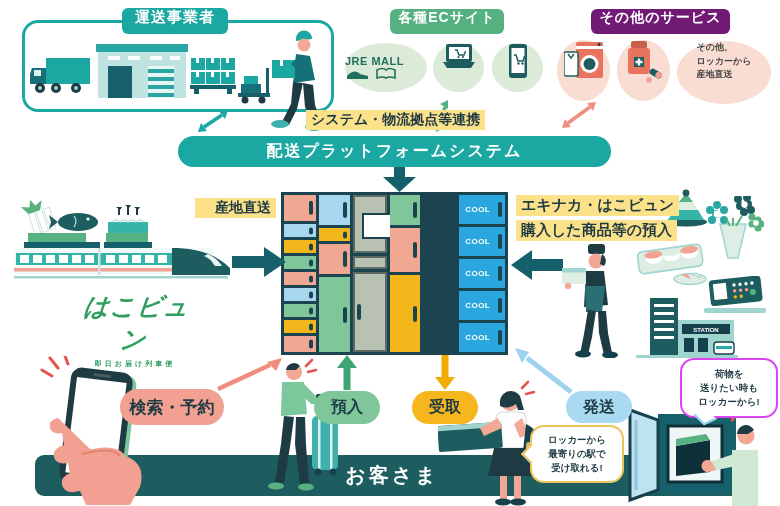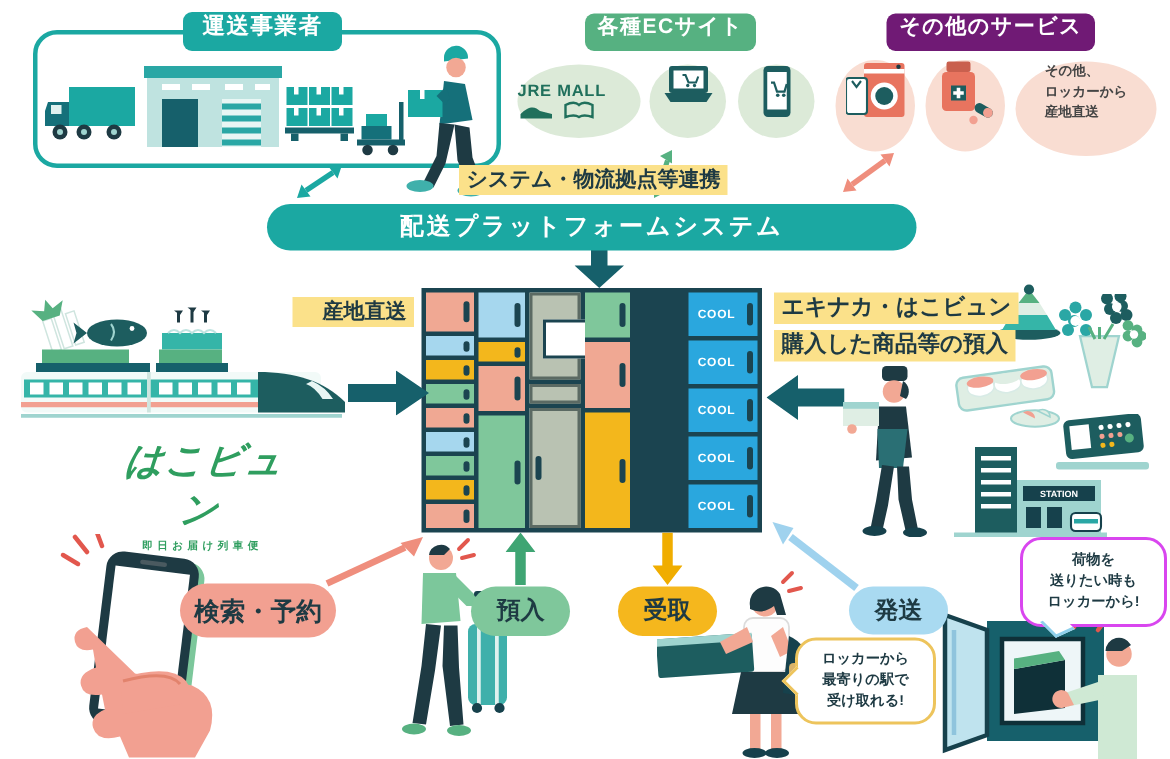--- a/index.html
+++ b/index.html
@@ -498,20 +498,23 @@
     <text x="70" y="33.5" text-anchor="middle" font-size="6" font-weight="bold" fill="#fff">STATION</text>
     <rect x="48" y="40" width="10" height="14" fill="#16414c"></rect>
       <rect x="62" y="40" width="10" height="14" fill="#16414c"></rect>
     <g>
       <rect x="78" y="44" width="20" height="12" rx="3" fill="#fff" stroke="#16414c" stroke-width="1.4"></rect>
       <rect x="80" y="48" width="16" height="3" fill="#2aa7a5"></rect>
     </g>
     <rect x="0" y="57" width="102" height="3" fill="#9fd4cf"></rect>
   </svg>
 
+  <div class="banner-cust">
+    <span>お客さま</span>
+  </div>
 
   <svg class="fig" style="left:28px;top:356px;z-index:2;" width="130" height="150" viewBox="0 0 130 150">
     <g stroke="#e2574d" stroke-width="3" stroke-linecap="round">
       <line x1="30" y1="12" x2="22" y2="2"></line>
         <line x1="40" y1="8" x2="37" y2="0"></line>
         <line x1="24" y1="20" x2="14" y2="14"></line>
     </g>
     <g transform="rotate(7 70 80)">
       <rect x="40" y="16" width="62" height="116" rx="11" fill="#7cc79b"></rect>
       <rect x="36" y="14" width="62" height="116" rx="11" fill="#1e3a43"></rect>

